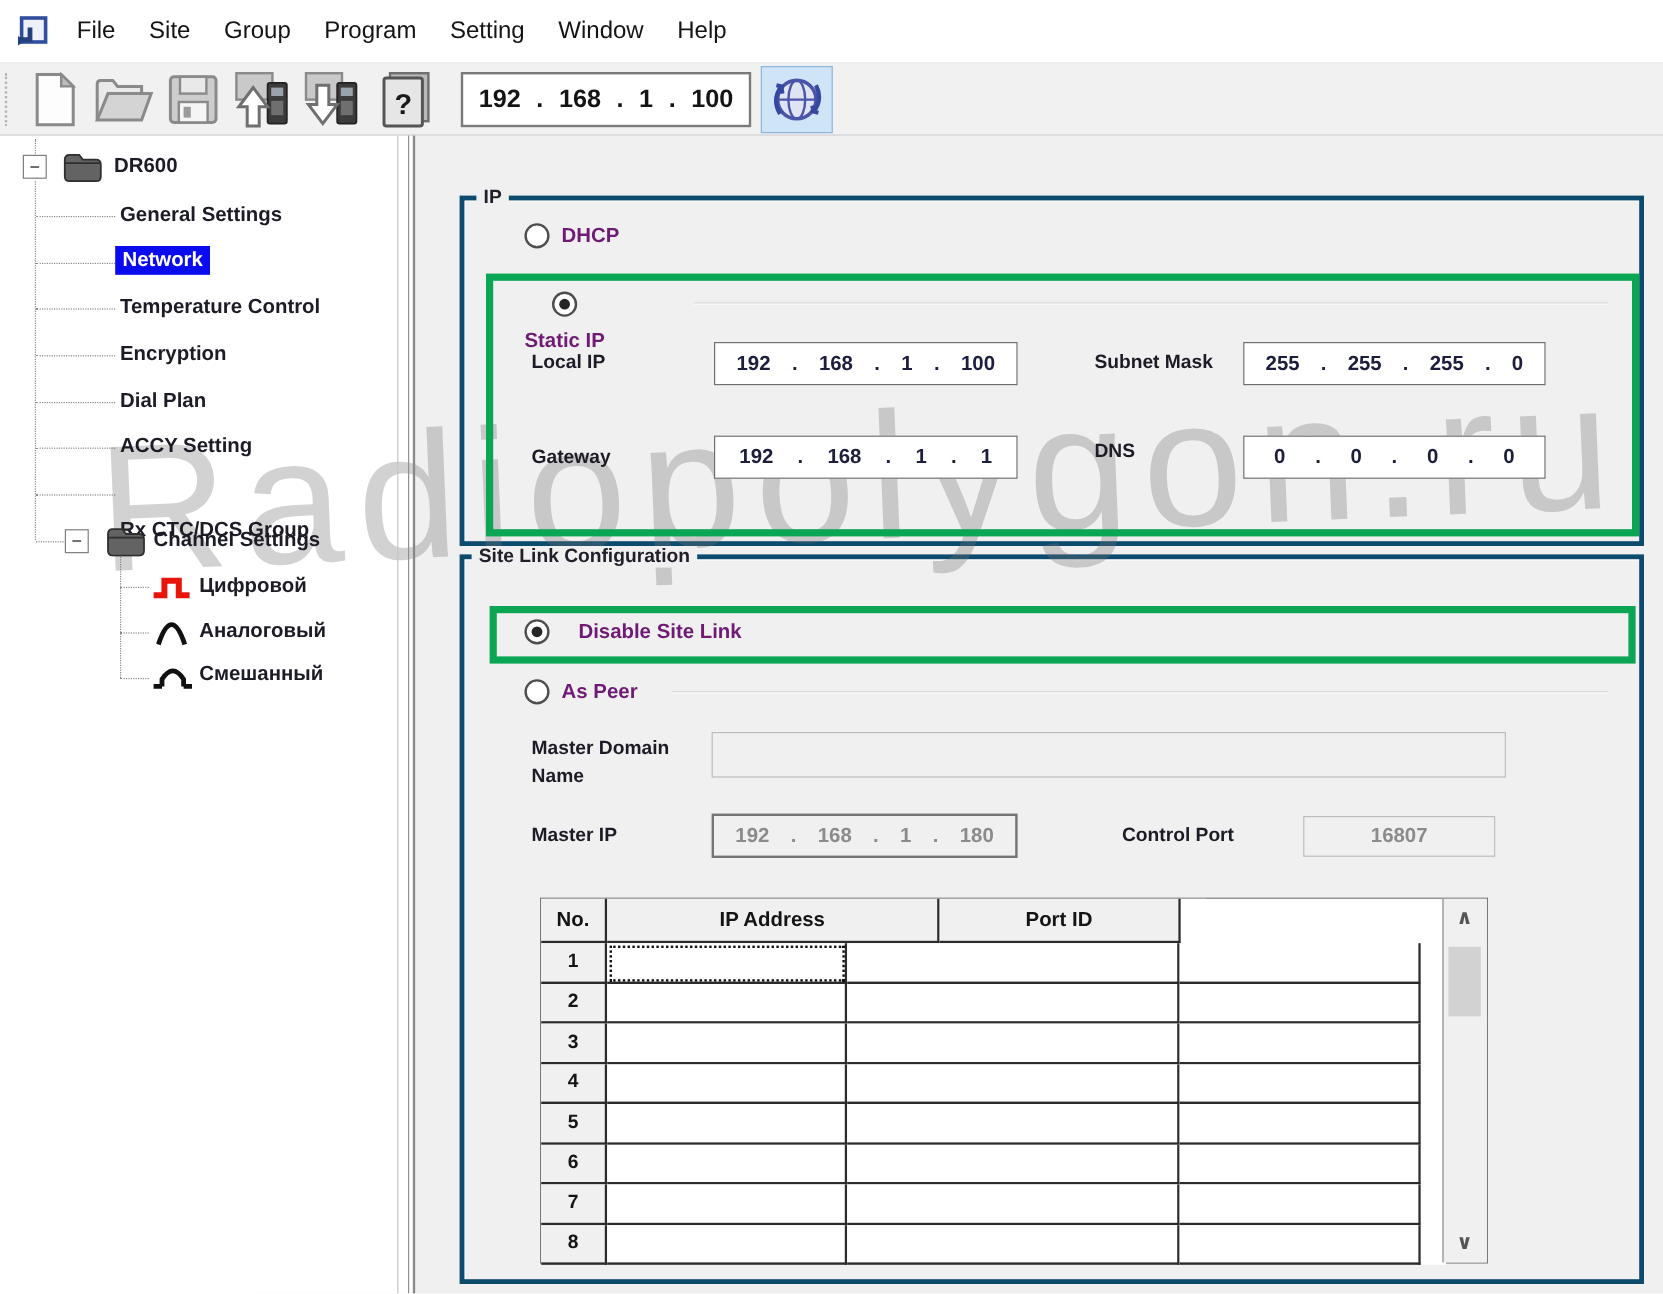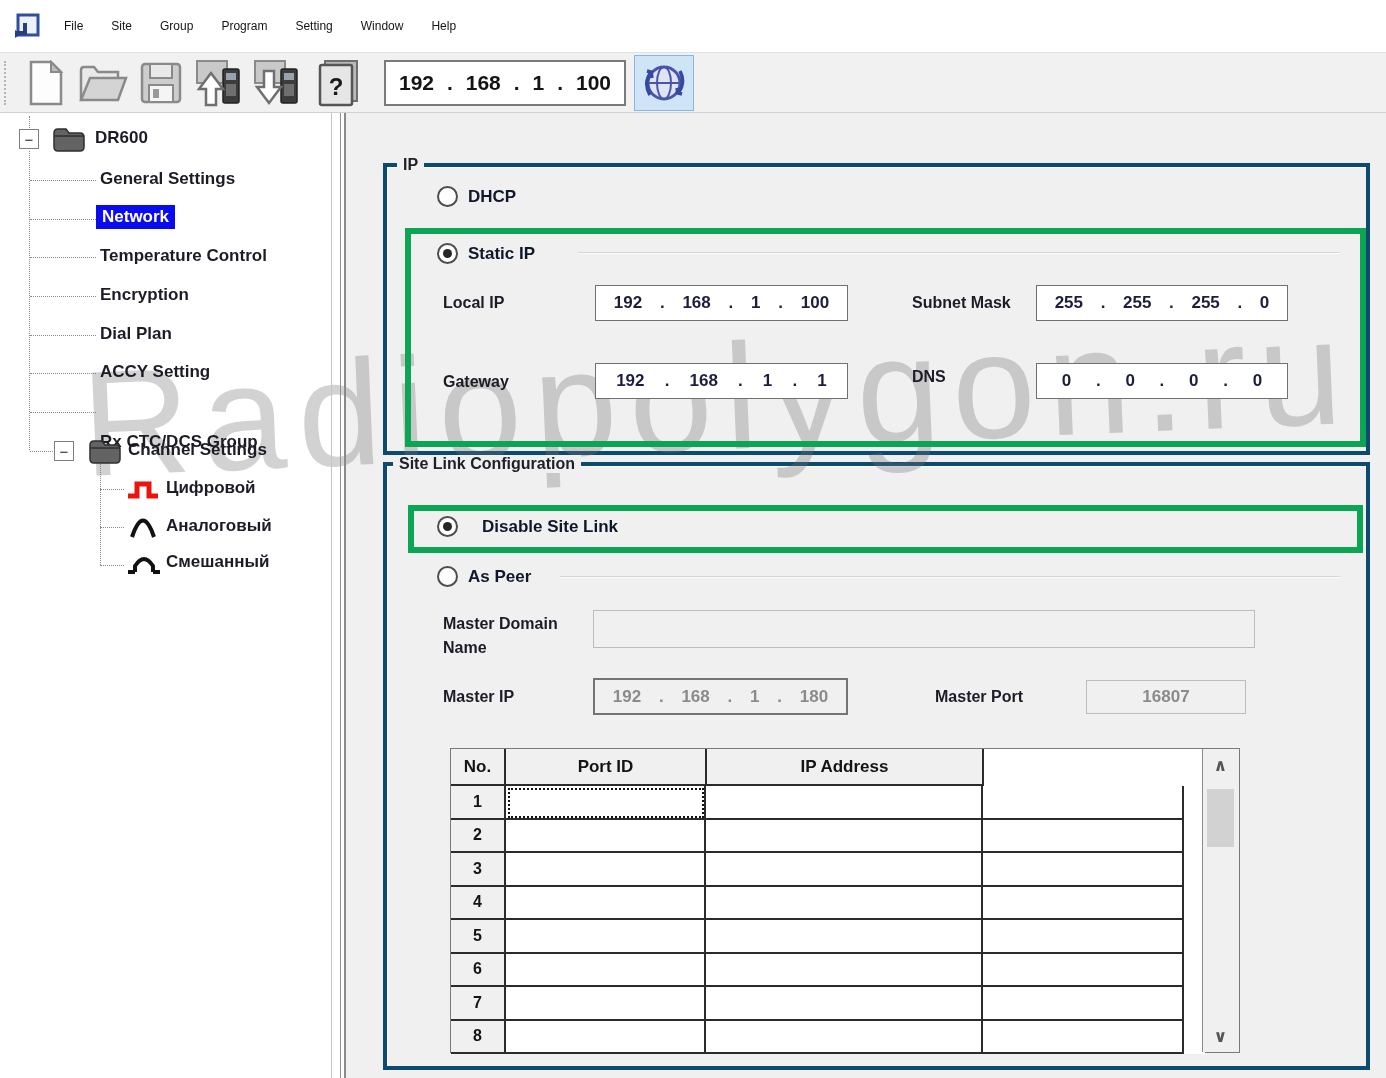--- a/index.html
+++ b/index.html
@@ -2,21 +2,21 @@
 <html><head>
 <meta charset="utf-8">
 <style>
   html,body{margin:0;padding:0;background:#fff;}
   #screen{position:relative;width:1386px;height:1078px;overflow:hidden;
           font-family:"Liberation Sans","DejaVu Sans",sans-serif;color:#1e1e28;}
   .abs{position:absolute;box-sizing:border-box;}
   
   #menubar{left:0;top:0;width:1386px;height:53px;background:#fff;border-bottom:1px solid #e2e2e2;
            display:flex;align-items:center;z-index:2;}
-  .menu-item{font-size:12px;padding:0 14px;color:#141414;cursor:default;}
+  .menu-item{font-size:20px;padding:0 14px;color:#141414;cursor:default;}
   #toolbar{left:0;top:53px;width:1386px;height:60px;background:#f1f1f1;border-bottom:1px solid #cfcfcf;
            display:flex;align-items:center;z-index:2;}
   .grip{width:4px;height:44px;margin:0 6px 0 4px;border-left:2px dotted #b5b5b5;}
   .tbtn{width:58px;height:52px;display:flex;align-items:center;justify-content:center;}
   .tb-ip{width:238px;height:42px;margin:0 8px 0 14px;background:#fff;border:2px solid #7a7a7a;
          display:flex;align-items:center;justify-content:space-evenly;font-weight:700;font-size:21px;color:#141414;}
   .tb-globe{width:58px;height:54px;background:#cfe4f7;border:1px solid #8ab6dd;
             display:flex;align-items:center;justify-content:center;}
   
   #sidebar-bg{left:0;top:113px;width:331px;height:965px;background:#fff;z-index:0;}
@@ -32,21 +32,21 @@
   .expand-box{width:20px;height:20px;background:#fff;border:1px solid #7f7f7f;z-index:2;
               display:flex;align-items:center;justify-content:center;font-size:15px;color:#222;line-height:1;}
   
   .groupbox{border:4px solid #0c4a6e;box-shadow:inset 1px 1px 0 #fff;}
   .grouplabel{position:absolute;top:-11px;left:10px;background:#f0f0f0;padding:0 6px;
               font-size:16px;font-weight:600;color:#20202a;z-index:2;white-space:nowrap;}
   .greenbox{border:6px solid #0ba653;z-index:3;pointer-events:none;}
   .radiorow{display:flex;align-items:center;gap:10px;z-index:2;}
   .radio{position:relative;width:21px;height:21px;border:2px solid #4d4d4d;border-radius:50%;background:#fff;box-sizing:border-box;flex:none;}
   .radio.checked::after{content:"";position:absolute;left:4px;top:4px;width:9px;height:9px;border-radius:50%;background:#262626;}
-  .rlabel{font-size:17px;font-weight:600;color:#0f172a;white-space:nowrap;}
+  .rlabel{font-size:17px;font-weight:600;color:#701a75;white-space:nowrap;}
   .flabel{font-size:16px;font-weight:600;color:#1c1c26;z-index:2;white-space:nowrap;}
   .etch{height:2px;border-top:1px solid #d6d6d6;border-bottom:1px solid #fbfbfb;z-index:1;}
   .ipf{display:flex;align-items:center;justify-content:space-evenly;background:#fff;border:1px solid #707070;
        font-size:17px;font-weight:700;color:#1d1d3d;z-index:2;}
   .ipf.dis{background:#f0f0f0;color:#8b8b8b;border:2px solid #747474;}
   .txtf{background:#f0f0f0;border:1px solid #bdbdbd;z-index:2;display:flex;align-items:center;
         font-size:16px;color:#8b8b8b;font-weight:600;justify-content:center;}
   
   #sl-table{left:450px;top:748px;width:790px;height:305px;background:#fff;border:1px solid #7a7a7a;z-index:2;}
   .trow{display:flex;height:33.5px;}
@@ -227,21 +227,21 @@
     <span class="grouplabel">IP</span>
   </div>
 
   <div class="abs radiorow" style="left:437px;top:186px;">
     <span class="radio"></span>
     <span class="rlabel">DHCP</span>
   </div>
 
   <div class="abs greenbox" style="left:405px;top:228px;width:961px;height:219px;"></div>
 
-  <div class="abs radiorow" style="left:437px;top:243px;">
+  <div class="abs radiorow" style="left:437px;top:243px;flex-direction:column;">
     <span class="radio checked"></span>
     <span class="rlabel">Static IP</span>
   </div>
   <div class="abs etch" style="left:578px;top:252px;width:762px;"></div>
 
   <span class="abs flabel" style="left:443px;top:294px;">Local IP</span>
   <div class="abs ipf" style="left:595px;top:285px;width:253px;height:36px;">
     <span>192</span>
       <span>.</span>
       <span>168</span>
@@ -308,28 +308,28 @@
   <div class="abs ipf dis" style="left:593px;top:678px;width:255px;height:37px;">
     <span>192</span>
       <span>.</span>
       <span>168</span>
       <span>.</span>
       <span>1</span>
       <span>.</span>
       <span>180</span>
   </div>
 
-  <span class="abs flabel" style="left:935px;top:688px;">Master Port</span>
+  <span class="abs flabel" style="left:935px;top:688px;">Control Port</span>
   <div class="abs txtf" style="left:1086px;top:680px;width:160px;height:34px;font-size:17px;">16807</div>
 
   <div class="abs" id="sl-table">
     <div class="trow head">
       <div class="tcell hd" style="width:55px;">No.</div>
+      <div class="tcell hd" style="width:277px;">IP Address</div>
       <div class="tcell hd" style="width:201px;">Port ID</div>
-      <div class="tcell hd" style="width:277px;">IP Address</div>
       <div class="tcell fill" style="width:21px;"></div>
     </div>
     <div class="trow">
       <div class="tcell num" style="width:55px;">1</div>
       <div class="tcell focus" style="width:200px;"></div>
       <div class="tcell" style="width:277px;"></div>
       <div class="tcell" style="width:201px;"></div>
       <div class="tcell fill" style="width:21px;"></div>
     </div>
     <div class="trow">

